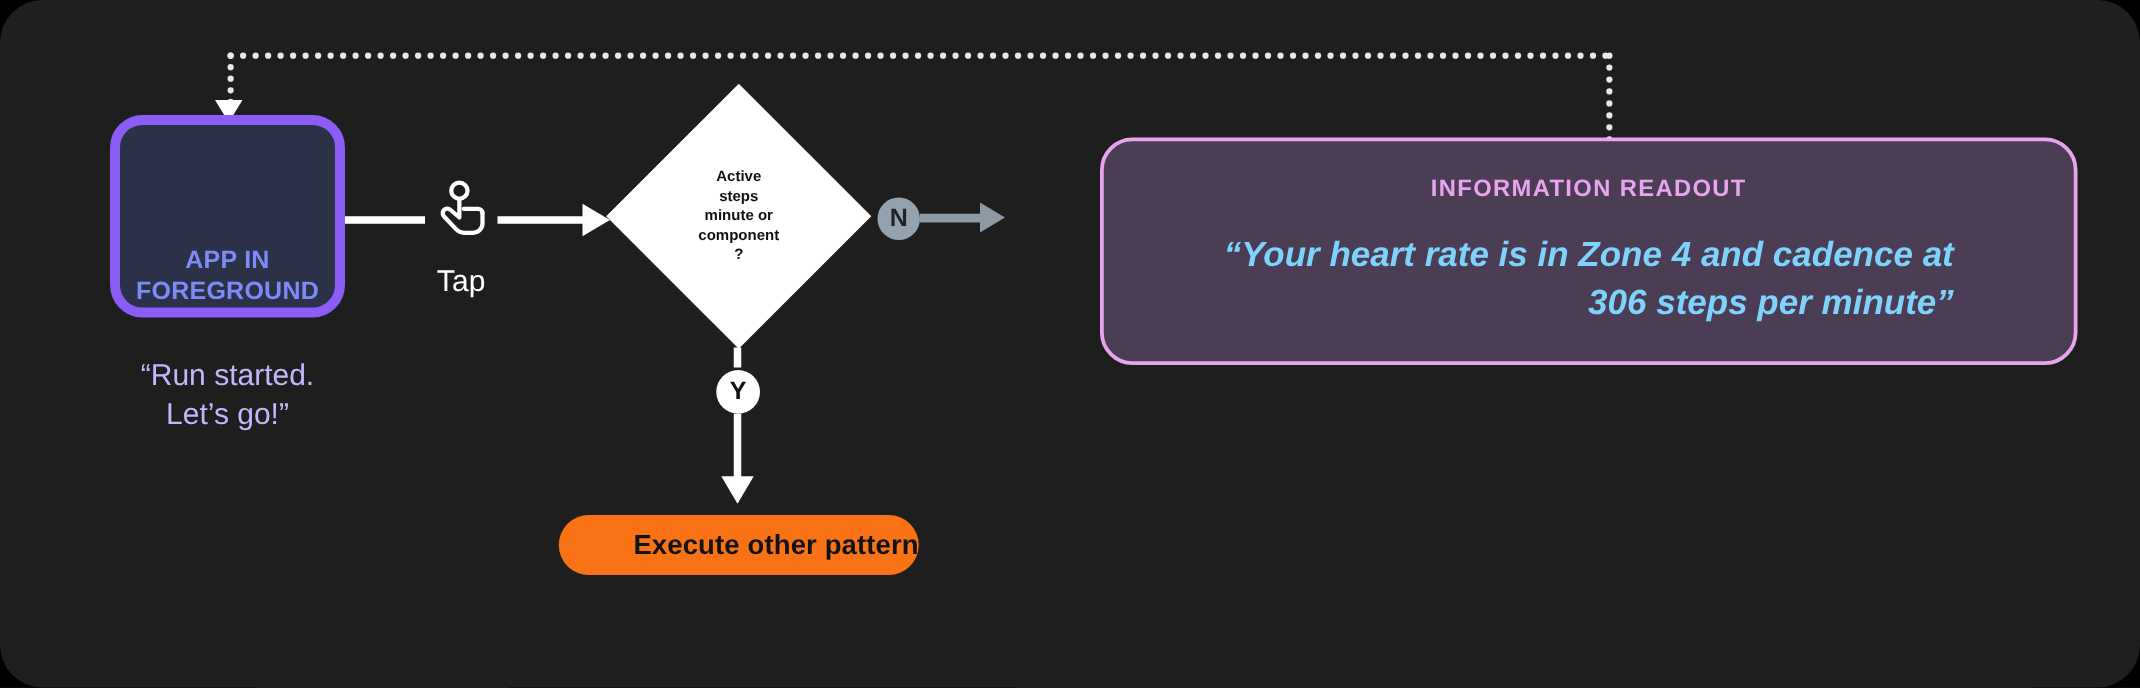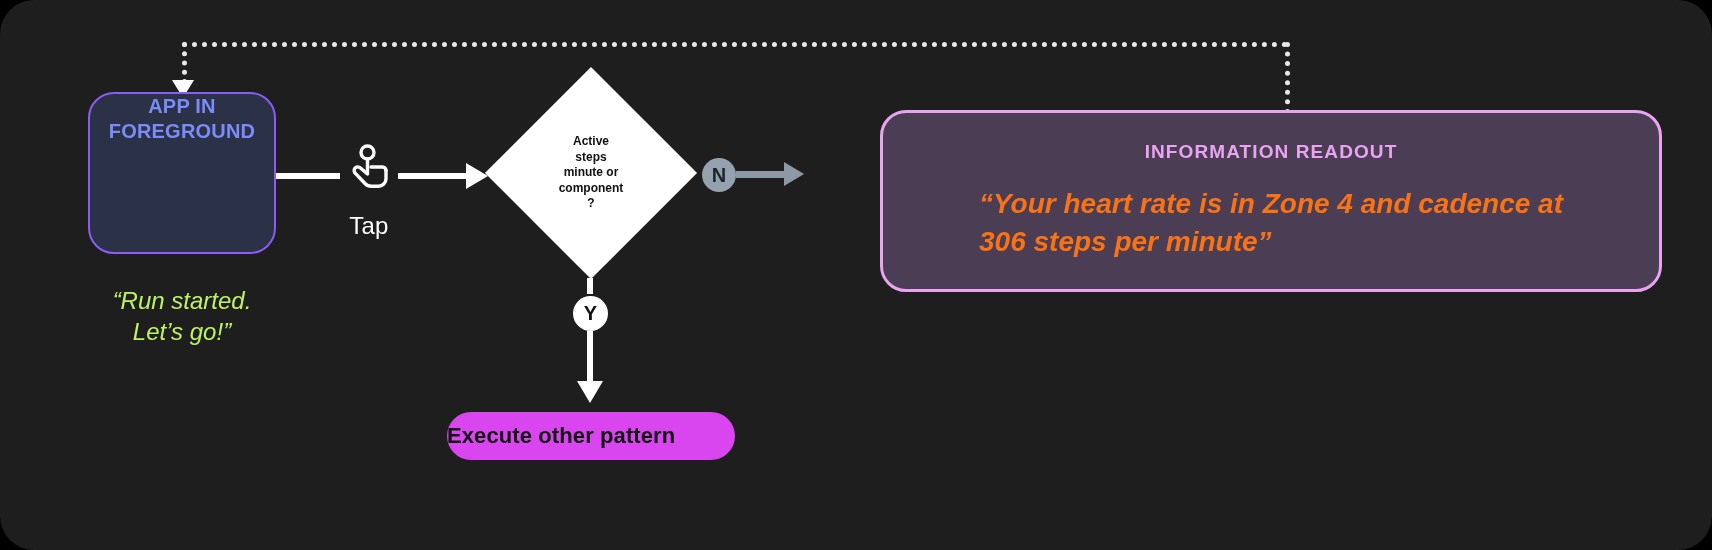--- a/index.html
+++ b/index.html
@@ -28,44 +28,43 @@
   .abs { position: absolute; }
 
   
   #app-box {
     left: 88px;
     top: 92px;
     width: 188px;
     height: 162px;
     box-sizing: border-box;
     background: #2b3147;
-    border: 2px solid #8b5cf6;
+    border: 8px solid #8b5cf6;
     border-radius: 26px;
     display: flex;
-    align-items: flex-start;
+    align-items: flex-end;
     justify-content: center;
   }
   #app-box .label {
     color: #7b8cf8;
     font-size: 20px;
     font-weight: bold;
     line-height: 1.25;
     text-align: center;
     letter-spacing: 0.2px;
   }
 
   
   #app-quote {
     left: 76px;
     top: 286px;
     width: 212px;
     text-align: center;
-    color: #bef264;
+    color: #c4b5fd;
     font-size: 24px;
-    font-style: italic;
     line-height: 1.28;
   }
 
   
   .hline {
     background: #ffffff;
     height: 6px;
   }
   #seg-a { left: 276px; top: 173px; width: 64px; }
   #seg-b { left: 398px; top: 173px; width: 78px; }
@@ -189,25 +188,25 @@
     border-right: 13px solid transparent;
     border-top: 22px solid #ffffff;
   }
 
   
   #pill {
     left: 447px;
     top: 412px;
     width: 288px;
     height: 48px;
-    background: #d946ef;
+    background: #f97316;
     border-radius: 24px;
     display: flex;
     align-items: center;
-    justify-content: flex-start;
+    justify-content: flex-end;
   }
   #pill .plabel {
     color: #121212;
     font-size: 22px;
     font-weight: bold;
     letter-spacing: 0.1px;
   }
 
   
   #readout {
@@ -225,26 +224,26 @@
     justify-content: center;
   }
   #readout .rtitle {
     color: #e9a4f0;
     font-size: 19px;
     font-weight: bold;
     letter-spacing: 1.1px;
     margin-bottom: 22px;
   }
   #readout .rbody {
-    color: #f97316;
+    color: #7dd3fc;
     font-size: 28px;
     font-weight: bold;
     font-style: italic;
     line-height: 1.34;
-    text-align: left;
+    text-align: right;
     padding: 0 30px;
   }
 
   
   .dotted-h {
     height: 0;
     border-top: 5px dotted #e8e8e8;
   }
   .dotted-v {
     width: 0;

